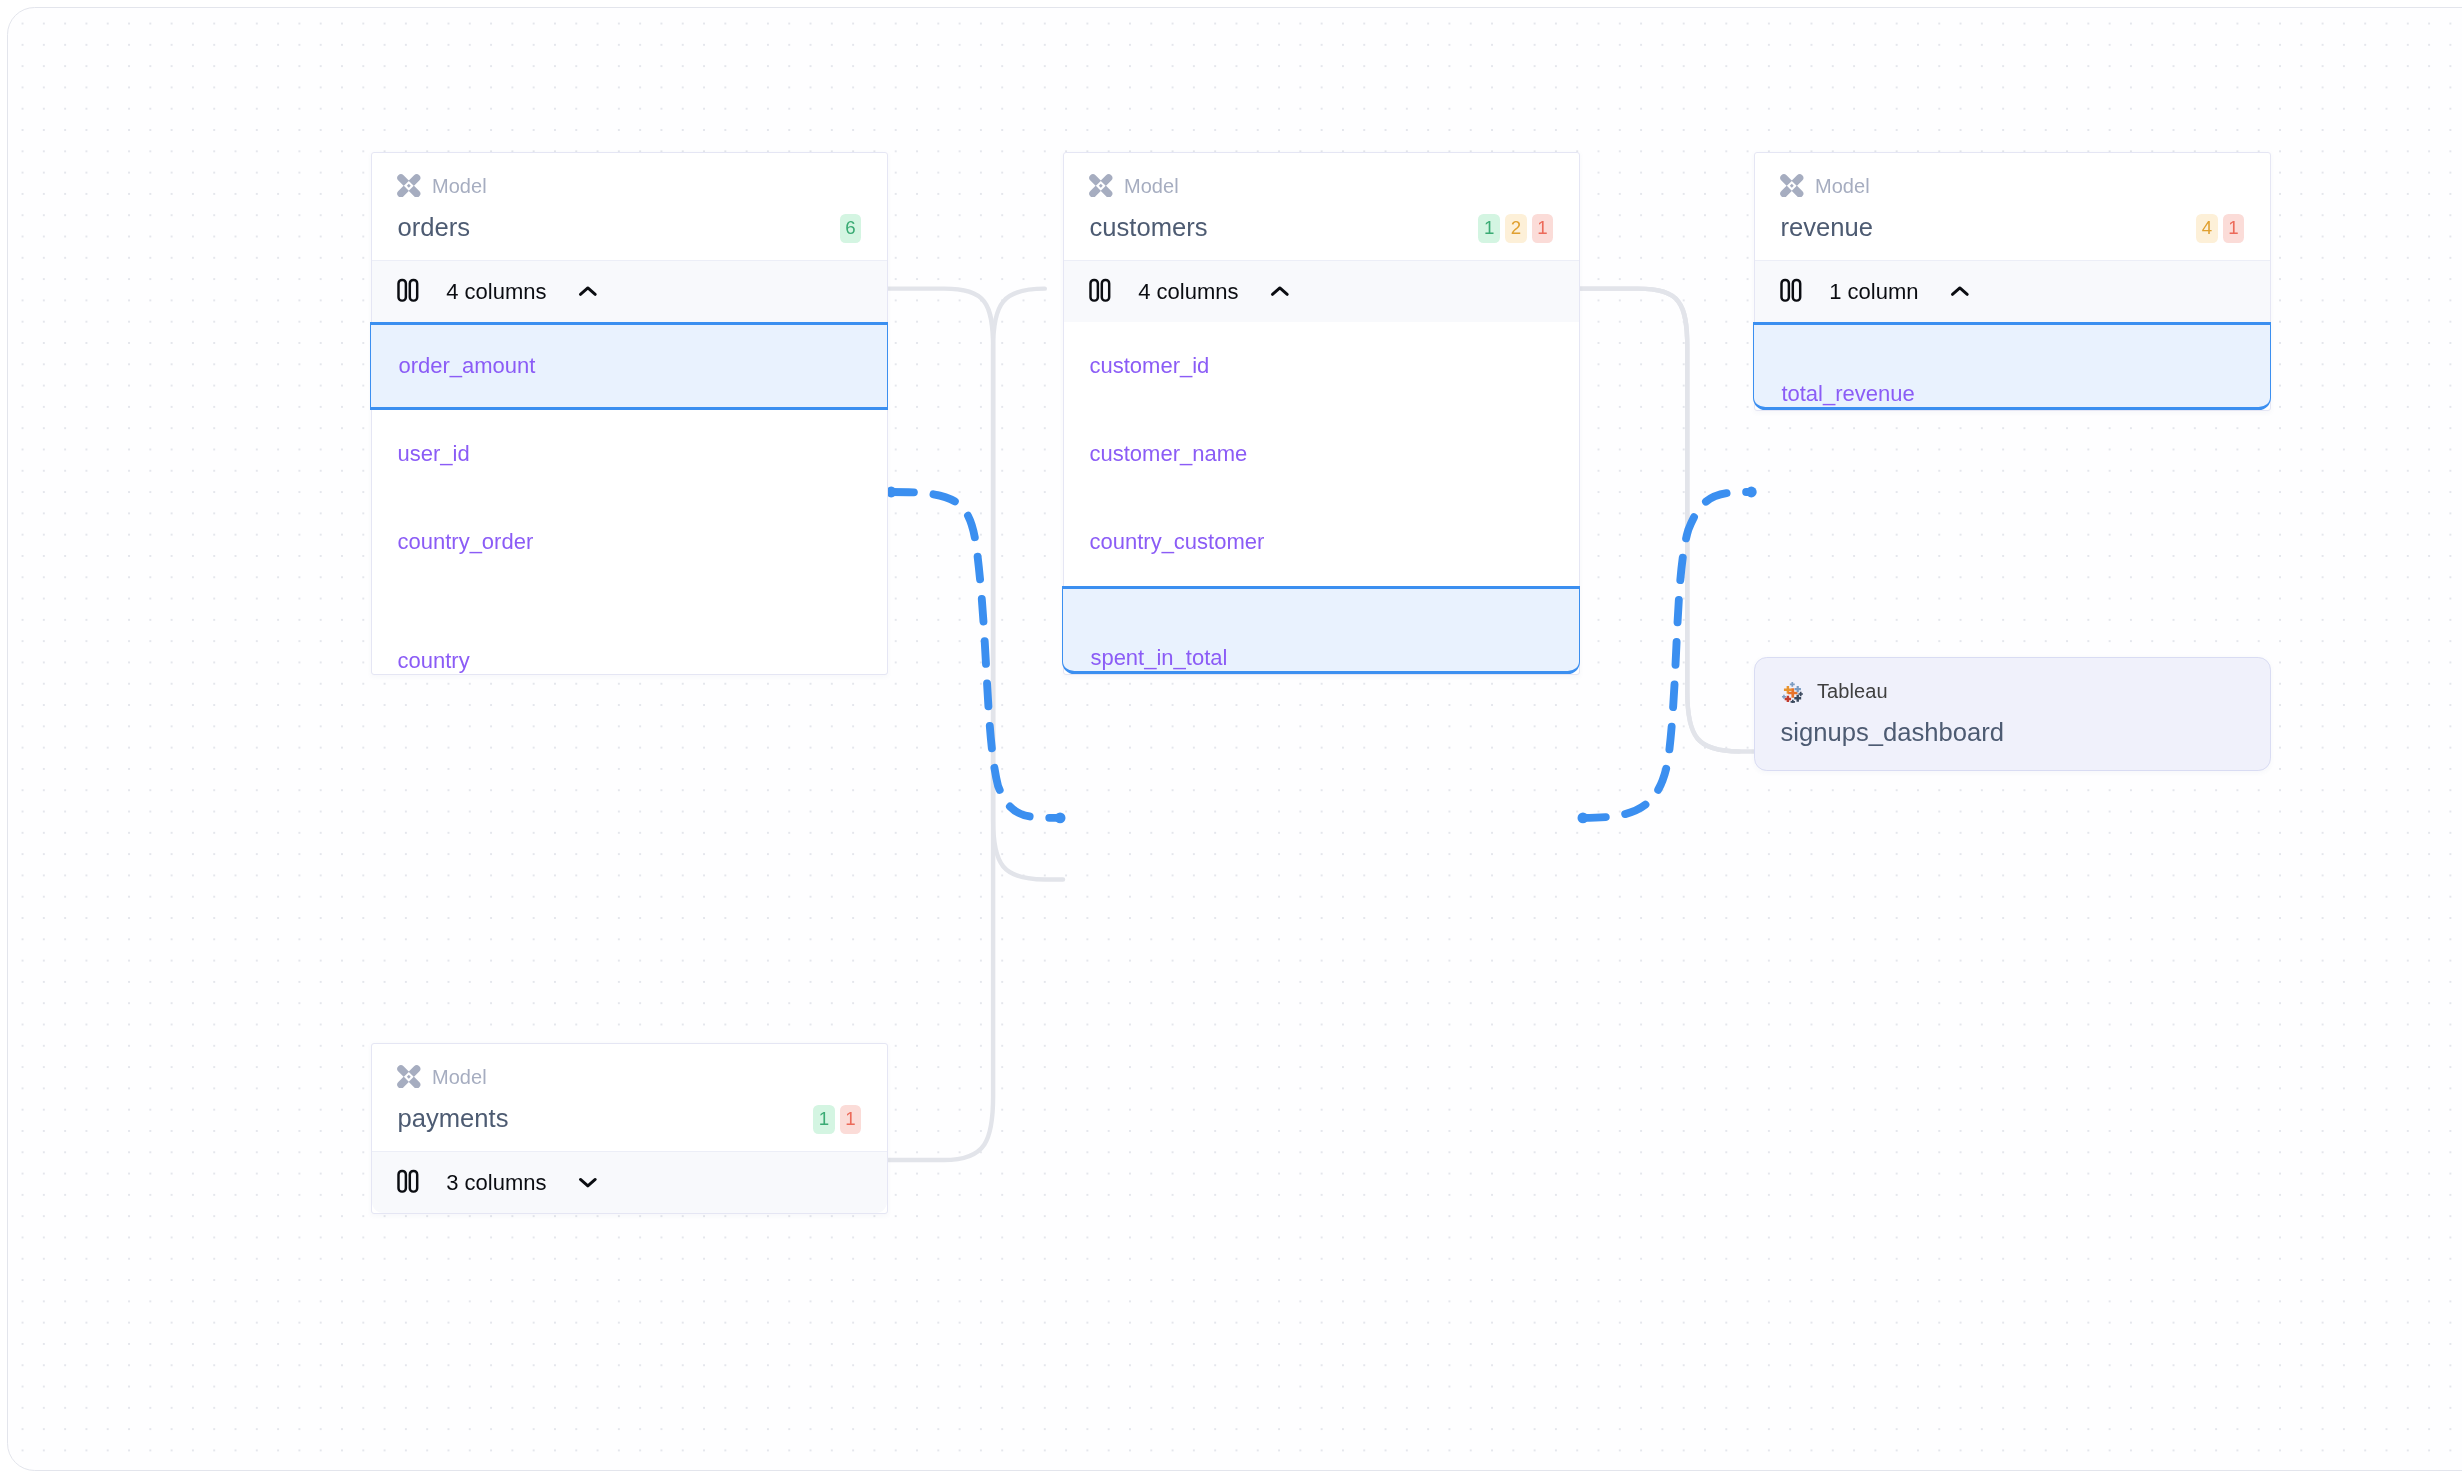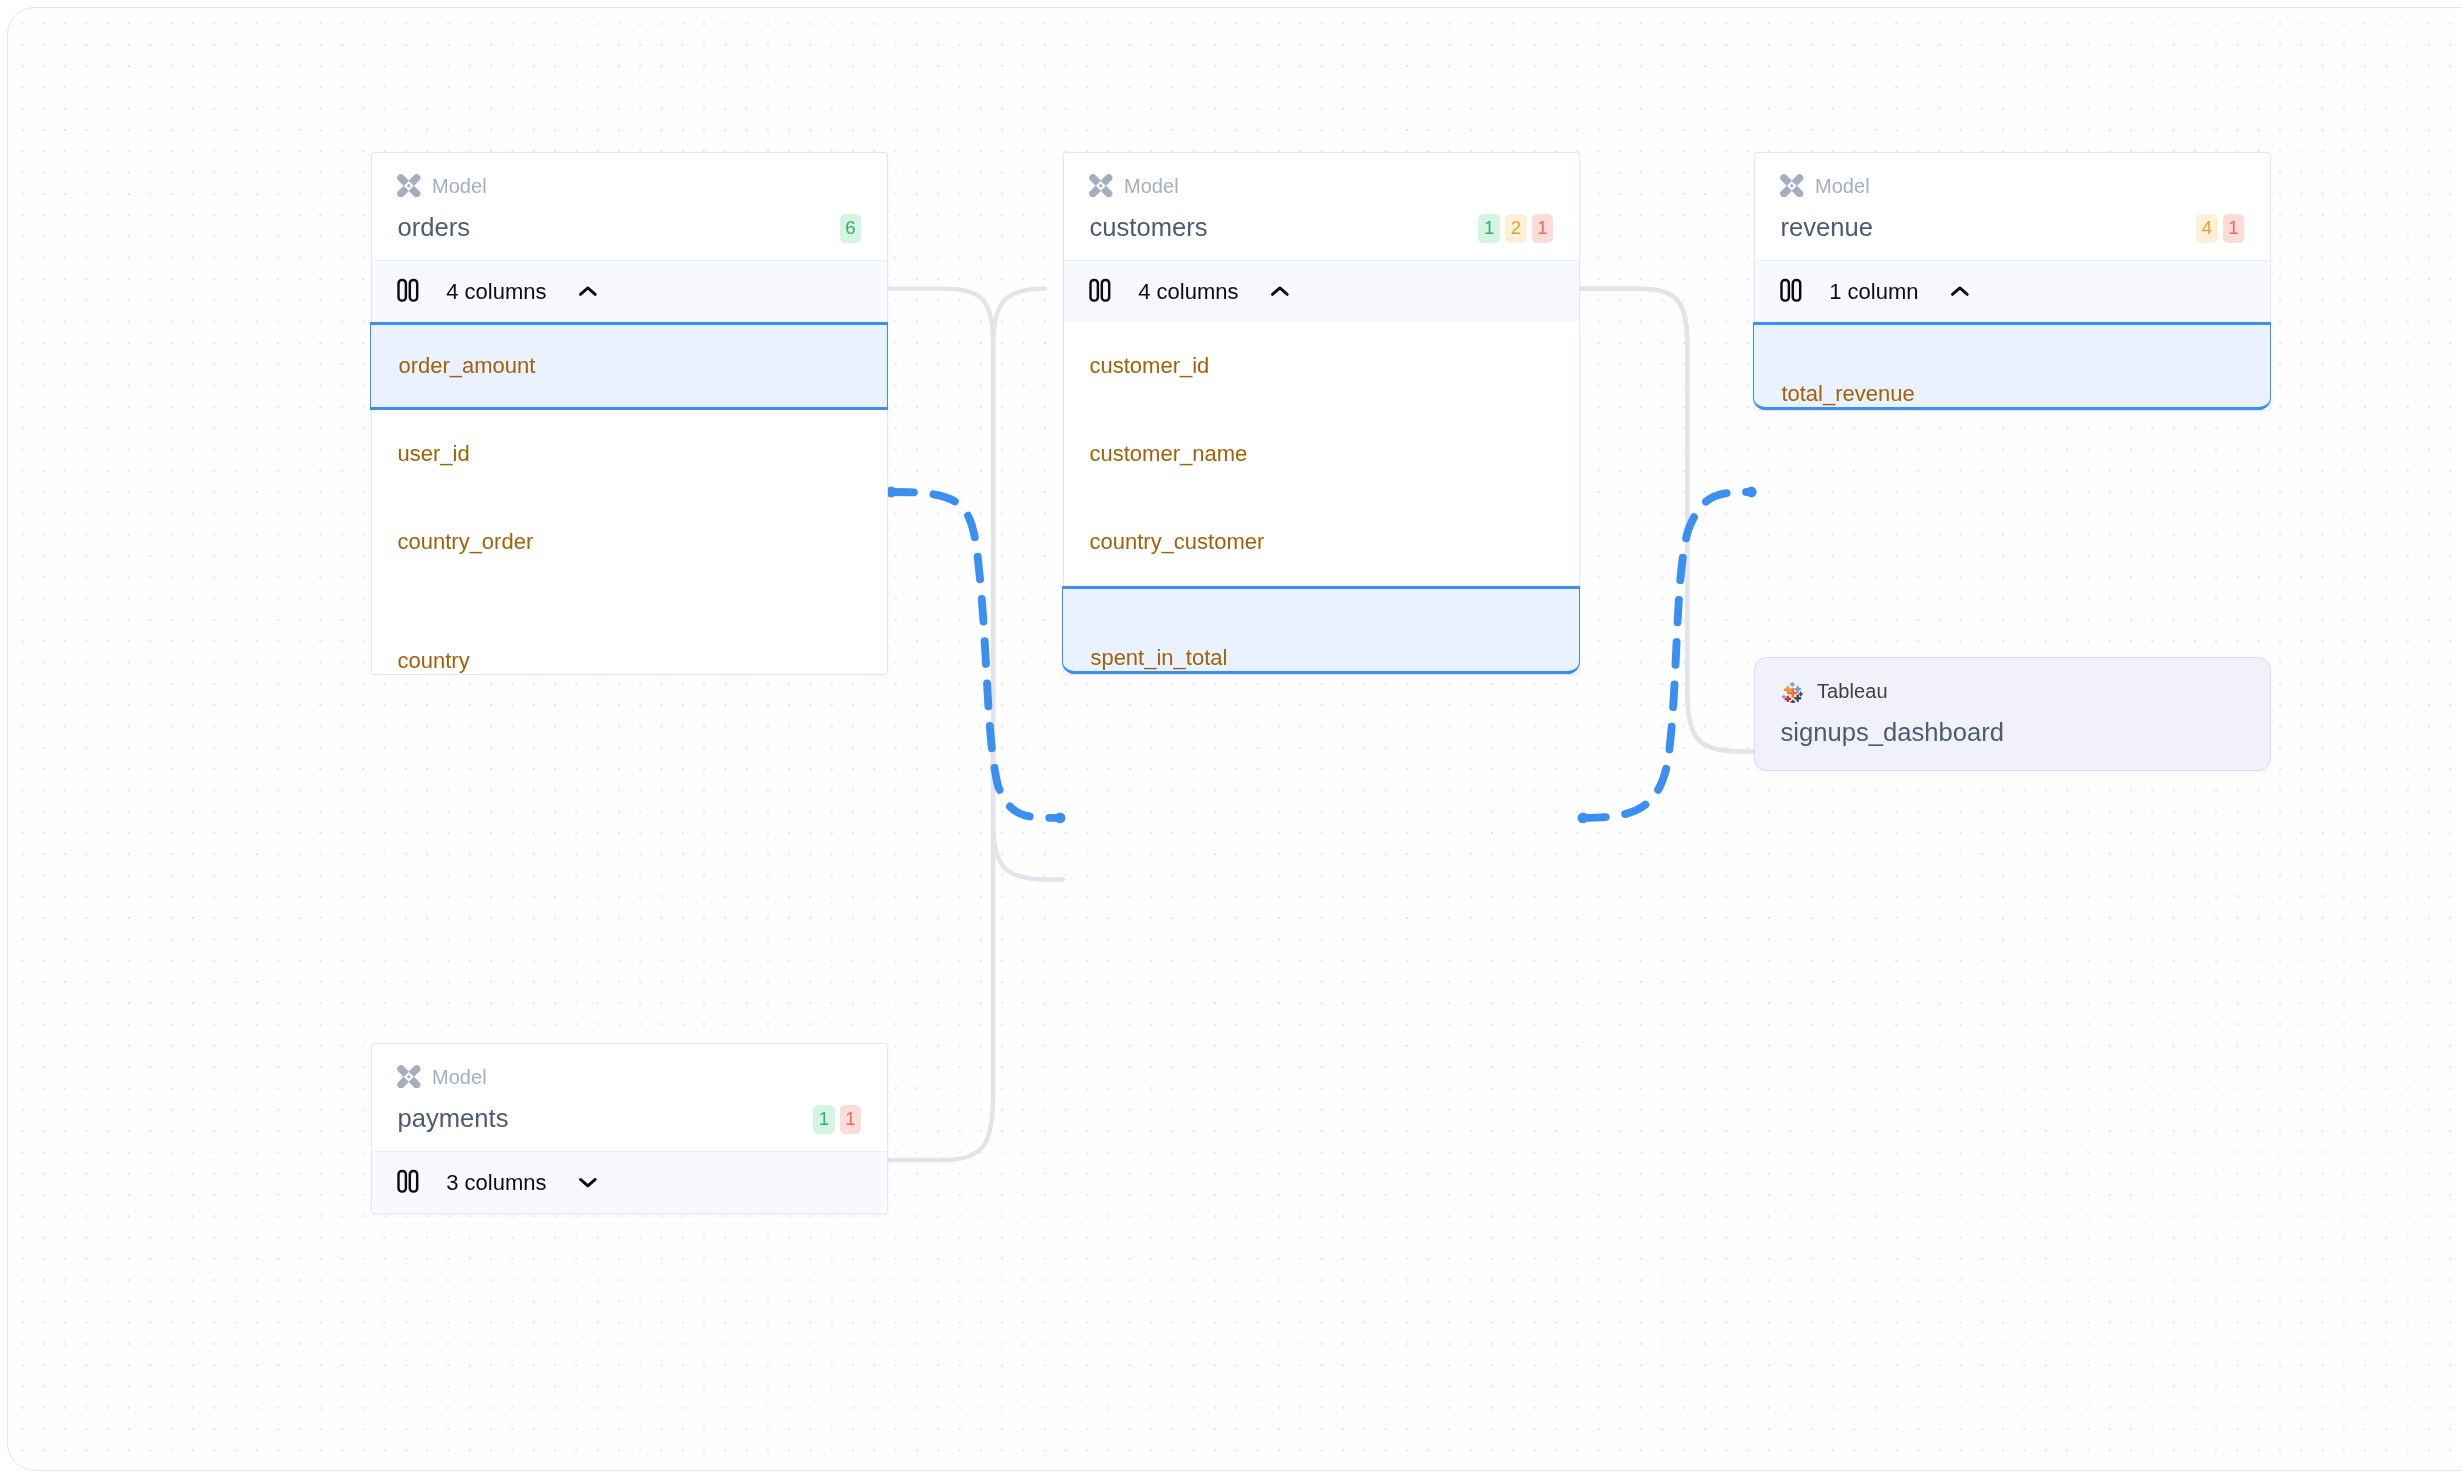--- a/index.html
+++ b/index.html
@@ -131,21 +131,21 @@
   }
   .chev { margin-left: 4.9px; display:flex; align-items:center; }
 
   .col-row {
     height: 88px;
     display: flex;
     align-items: center;
     padding: 0 25.6px;
     box-sizing: border-box;
     font-size: 22px;
-    color: #a16207;
+    color: #8b5cf6;
     background: #ffffff;
     position: relative;
     cursor: pointer;
   }
   .col-row.last { border-radius: 0 0 11.3px 11.3px; align-items: flex-end; }
   .col-row.hl {
     background: #e9f2fe;
     border-top: 3px solid #3b8ff0;
     border-bottom: 3px solid #3b8ff0;
     margin-left: -1.5px;

